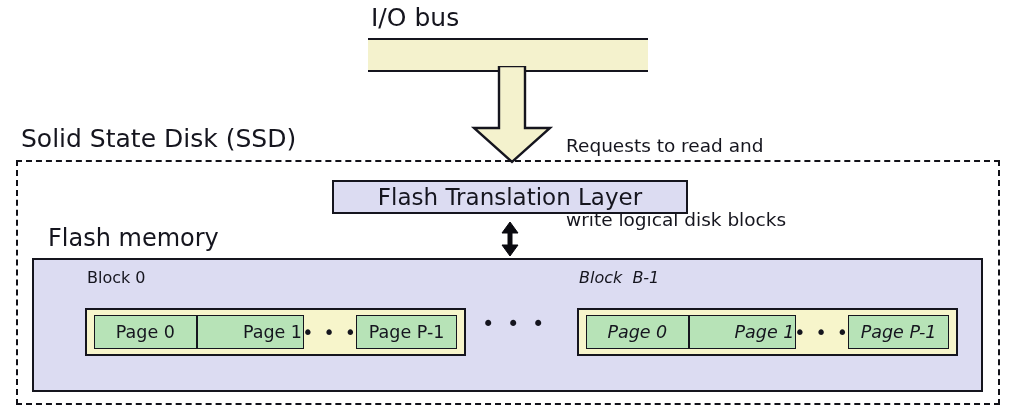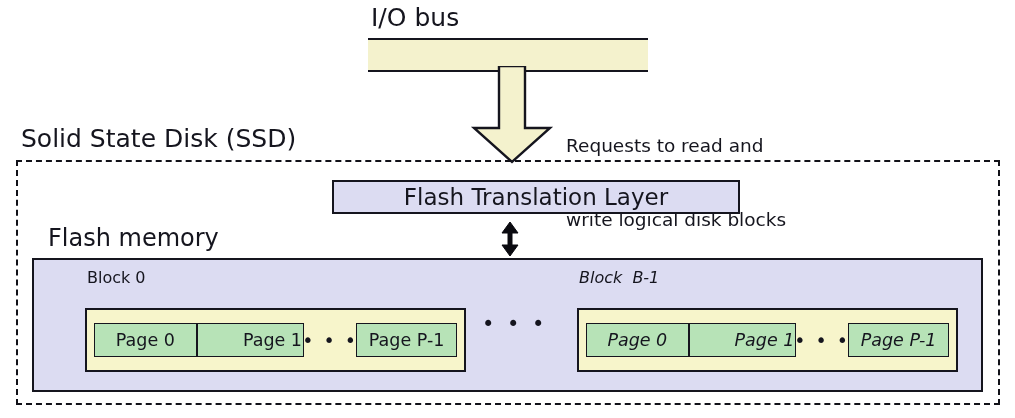--- a/index.html
+++ b/index.html
@@ -74,21 +74,21 @@
     height: 245px;
     border: 2.5px dashed #111118;
     box-sizing: border-box;
   }
 
   
   #ftl-box {
     position: absolute;
     left: 332px;
     top: 180px;
-    width: 408px;
+    width: 356px;
     height: 34px;
     background: #dcdcf2;
     border: 2px solid #15151e;
     box-sizing: border-box;
     display: flex;
     align-items: center;
     justify-content: center;
   }
   #ftl-box .lbl-inner {
     font-size: 23px;
@@ -135,21 +135,21 @@
     top: 0px;
     font-size: 16px;
     white-space: pre;
   }
 
   .page-strip {
     position: absolute;
     left: 29px;
     top: 40px;
     right: 0;
-    height: 64px;
+    height: 48px;
     background: #f7f5cb;
     border: 2px solid #15151e;
     box-sizing: border-box;
     display: flex;
     align-items: center;
     padding: 0 7px;
   }
   #block-0 .page-strip  { width: 381px; }
   #block-b1 .page-strip { width: 381px; }
 

